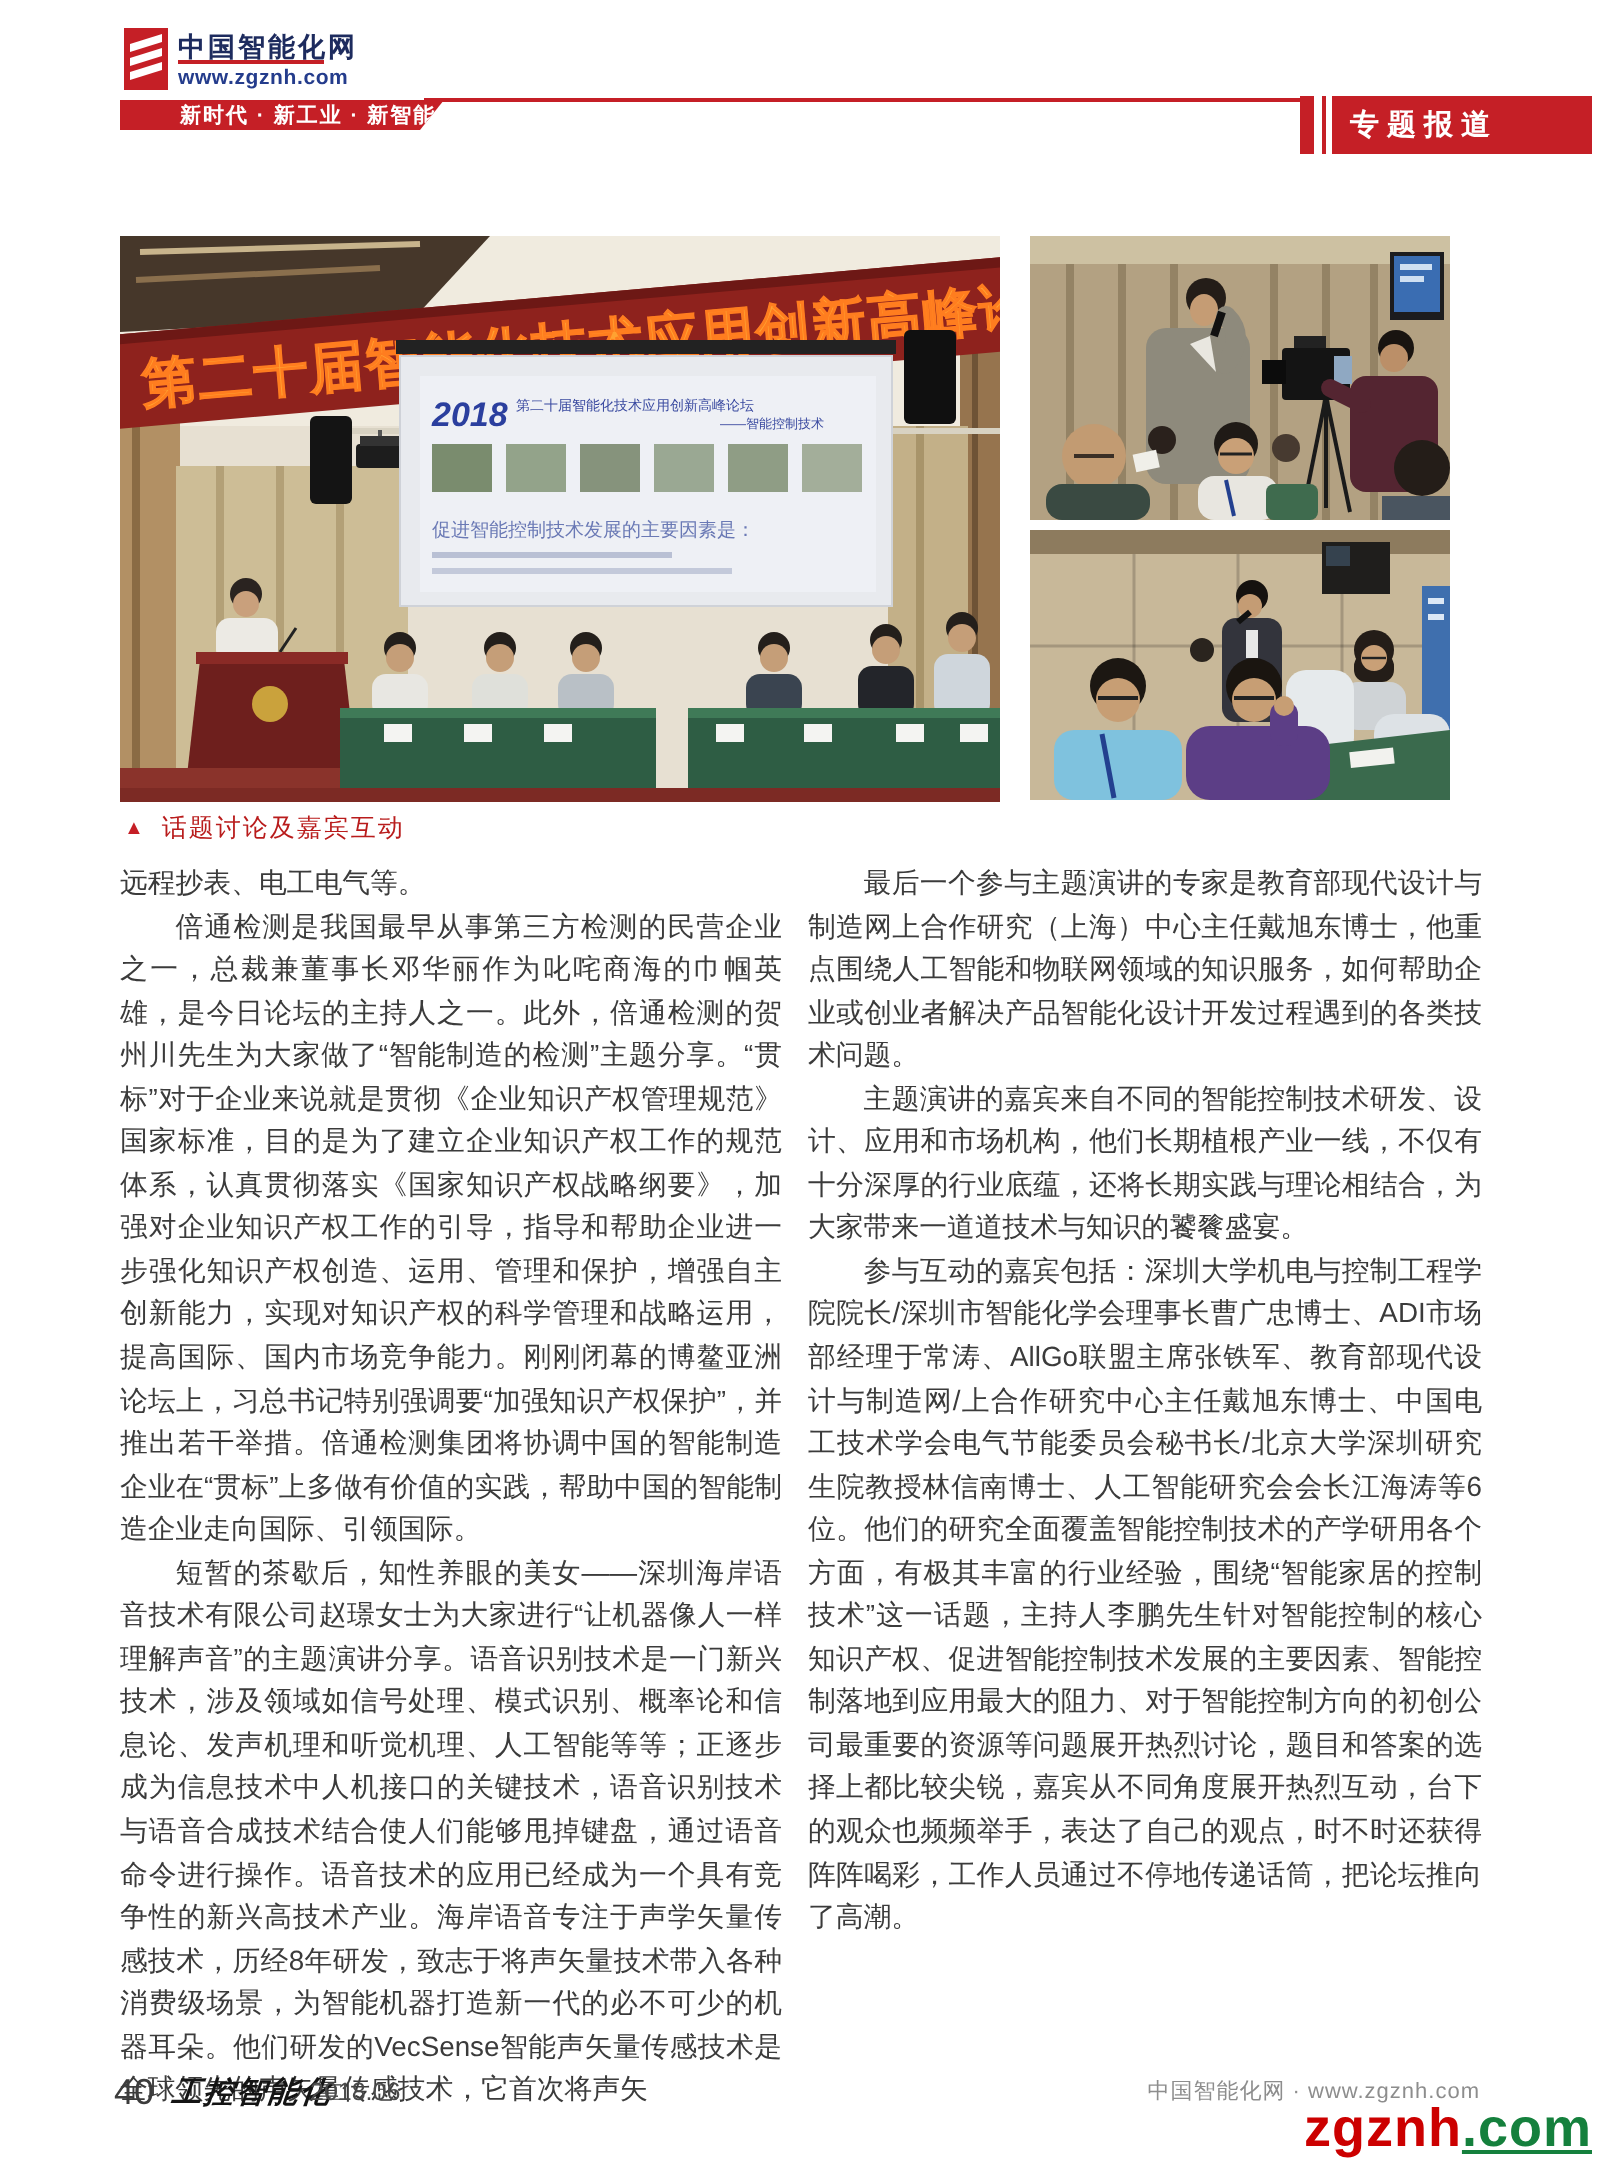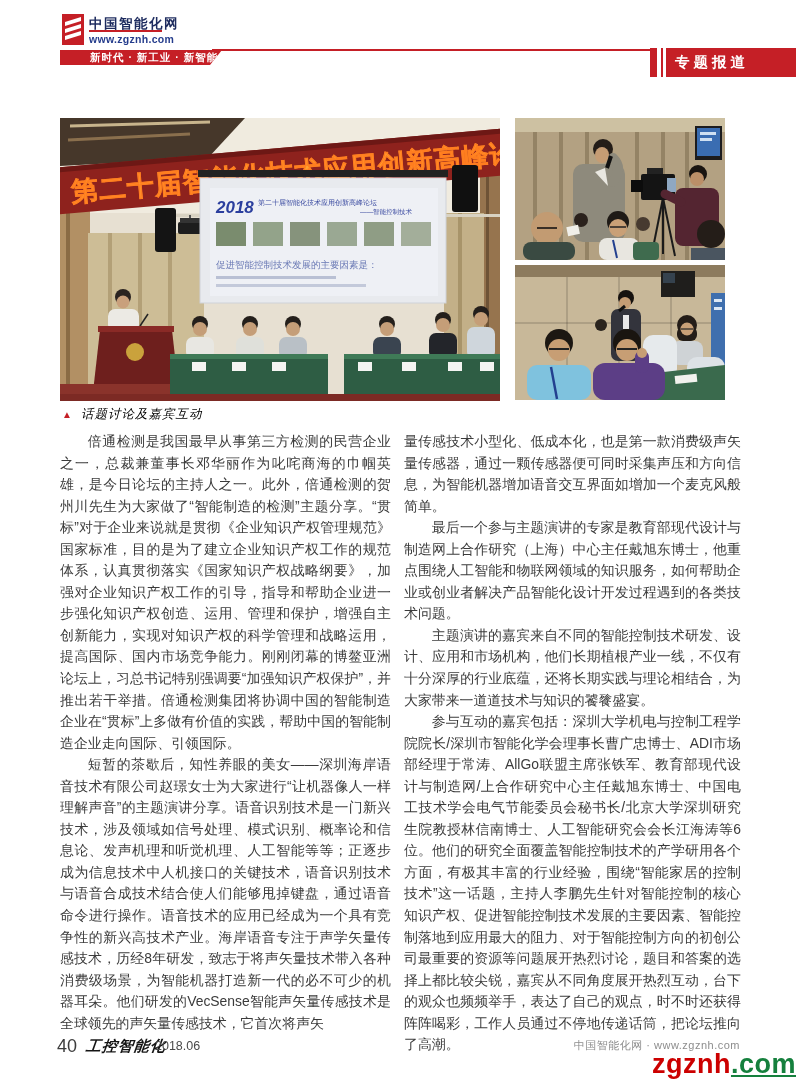--- a/index.html
+++ b/index.html
@@ -24,21 +24,21 @@
   .section-badge span{color:#fff;font-size:14.5px;font-weight:600;letter-spacing:4px;white-space:nowrap;}
 
   
   .photo{overflow:hidden;background:#ddd;}
   .photo-main{left:60px;top:118px;width:440px;height:283px;}
   .photo-top-right{left:515px;top:118px;width:210px;height:142px;}
   .photo-bottom-right{left:515px;top:265px;width:210px;height:135px;}
 
   .caption{left:62px;top:406px;display:flex;align-items:center;gap:9px;}
   .caption .tri{color:#c51f26;font-size:10px;line-height:1;}
-  .caption .txt{font-family:"Liberation Serif",serif;font-style:italic;font-size:12.5px;color:#000000;letter-spacing:1px;}
+  .caption .txt{font-family:"Liberation Serif",serif;font-size:12.5px;color:#b91c1c;letter-spacing:1px;}
 
   
   .col{position:absolute;top:431px;font-size:13.9px;line-height:21.55px;color:#3b3b3b;}
   .col-left{left:60px;width:331px;}
   .col-right{left:404px;width:337px;}
   .col p{margin:0;text-align:justify;}
   .col p.indent{text-indent:2em;}
 
   
   .page-number{left:57px;top:1036px;font-size:18px;color:#3c3c3c;}
@@ -310,25 +310,25 @@
       </g>
     </svg>
   </div>
 
   <div class="abs caption">
     <span class="tri">▲</span>
     <span class="txt">话题讨论及嘉宾互动</span>
   </div>
 
   <div class="col col-left">
+    <p>远程抄表、电工电气等。</p>
     <p class="indent">倍通检测是我国最早从事第三方检测的民营企业之一，总裁兼董事长邓华丽作为叱咤商海的巾帼英雄，是今日论坛的主持人之一。此外，倍通检测的贺州川先生为大家做了“智能制造的检测”主题分享。“贯标”对于企业来说就是贯彻《企业知识产权管理规范》国家标准，目的是为了建立企业知识产权工作的规范体系，认真贯彻落实《国家知识产权战略纲要》，加强对企业知识产权工作的引导，指导和帮助企业进一步强化知识产权创造、运用、管理和保护，增强自主创新能力，实现对知识产权的科学管理和战略运用，提高国际、国内市场竞争能力。刚刚闭幕的博鳌亚洲论坛上，习总书记特别强调要“加强知识产权保护”，并推出若干举措。倍通检测集团将协调中国的智能制造企业在“贯标”上多做有价值的实践，帮助中国的智能制造企业走向国际、引领国际。</p>
     <p class="indent">短暂的茶歇后，知性养眼的美女——深圳海岸语音技术有限公司赵璟女士为大家进行“让机器像人一样理解声音”的主题演讲分享。语音识别技术是一门新兴技术，涉及领域如信号处理、模式识别、概率论和信息论、发声机理和听觉机理、人工智能等等；正逐步成为信息技术中人机接口的关键技术，语音识别技术与语音合成技术结合使人们能够甩掉键盘，通过语音命令进行操作。语音技术的应用已经成为一个具有竞争性的新兴高技术产业。海岸语音专注于声学矢量传感技术，历经8年研发，致志于将声矢量技术带入各种消费级场景，为智能机器打造新一代的必不可少的机器耳朵。他们研发的VecSense智能声矢量传感技术是全球领先的声矢量传感技术，它首次将声矢</p>
   </div>
   <div class="col col-right">
-    <p>量传感技术小型化、低成本化，也是第一款消费级声矢量传感器，通过一颗传感器便可同时采集声压和方向信息，为智能机器增加语音交互界面如增加一个麦克风般简单。</p>
     <p class="indent">最后一个参与主题演讲的专家是教育部现代设计与制造网上合作研究（上海）中心主任戴旭东博士，他重点围绕人工智能和物联网领域的知识服务，如何帮助企业或创业者解决产品智能化设计开发过程遇到的各类技术问题。</p>
     <p class="indent">主题演讲的嘉宾来自不同的智能控制技术研发、设计、应用和市场机构，他们长期植根产业一线，不仅有十分深厚的行业底蕴，还将长期实践与理论相结合，为大家带来一道道技术与知识的饕餮盛宴。</p>
     <p class="indent">参与互动的嘉宾包括：深圳大学机电与控制工程学院院长/深圳市智能化学会理事长曹广忠博士、ADI市场部经理于常涛、AllGo联盟主席张铁军、教育部现代设计与制造网/上合作研究中心主任戴旭东博士、中国电工技术学会电气节能委员会秘书长/北京大学深圳研究生院教授林信南博士、人工智能研究会会长江海涛等6位。他们的研究全面覆盖智能控制技术的产学研用各个方面，有极其丰富的行业经验，围绕“智能家居的控制技术”这一话题，主持人李鹏先生针对智能控制的核心知识产权、促进智能控制技术发展的主要因素、智能控制落地到应用最大的阻力、对于智能控制方向的初创公司最重要的资源等问题展开热烈讨论，题目和答案的选择上都比较尖锐，嘉宾从不同角度展开热烈互动，台下的观众也频频举手，表达了自己的观点，时不时还获得阵阵喝彩，工作人员通过不停地传递话筒，把论坛推向了高潮。</p>
   </div>
 
   <div class="abs page-number">40</div>
   <div class="abs journal-name">工控智能化</div>
   <div class="abs issue">2018.06</div>
   <div class="abs footer-site">中国智能化网 · www.zgznh.com</div>
   <div class="abs watermark">

